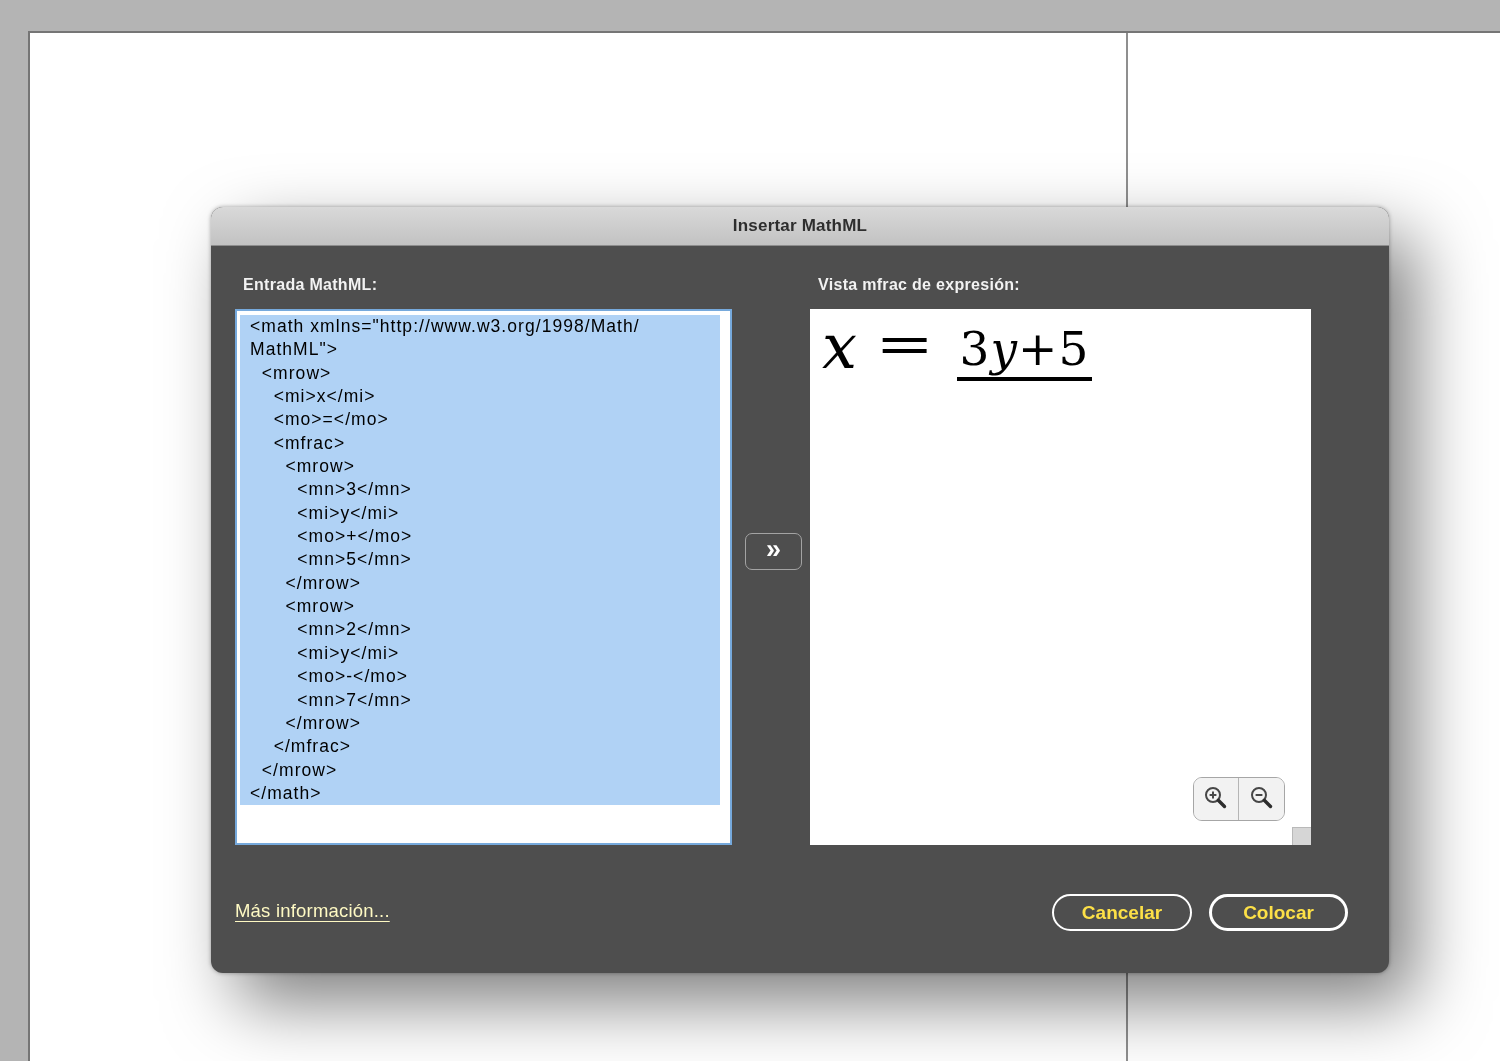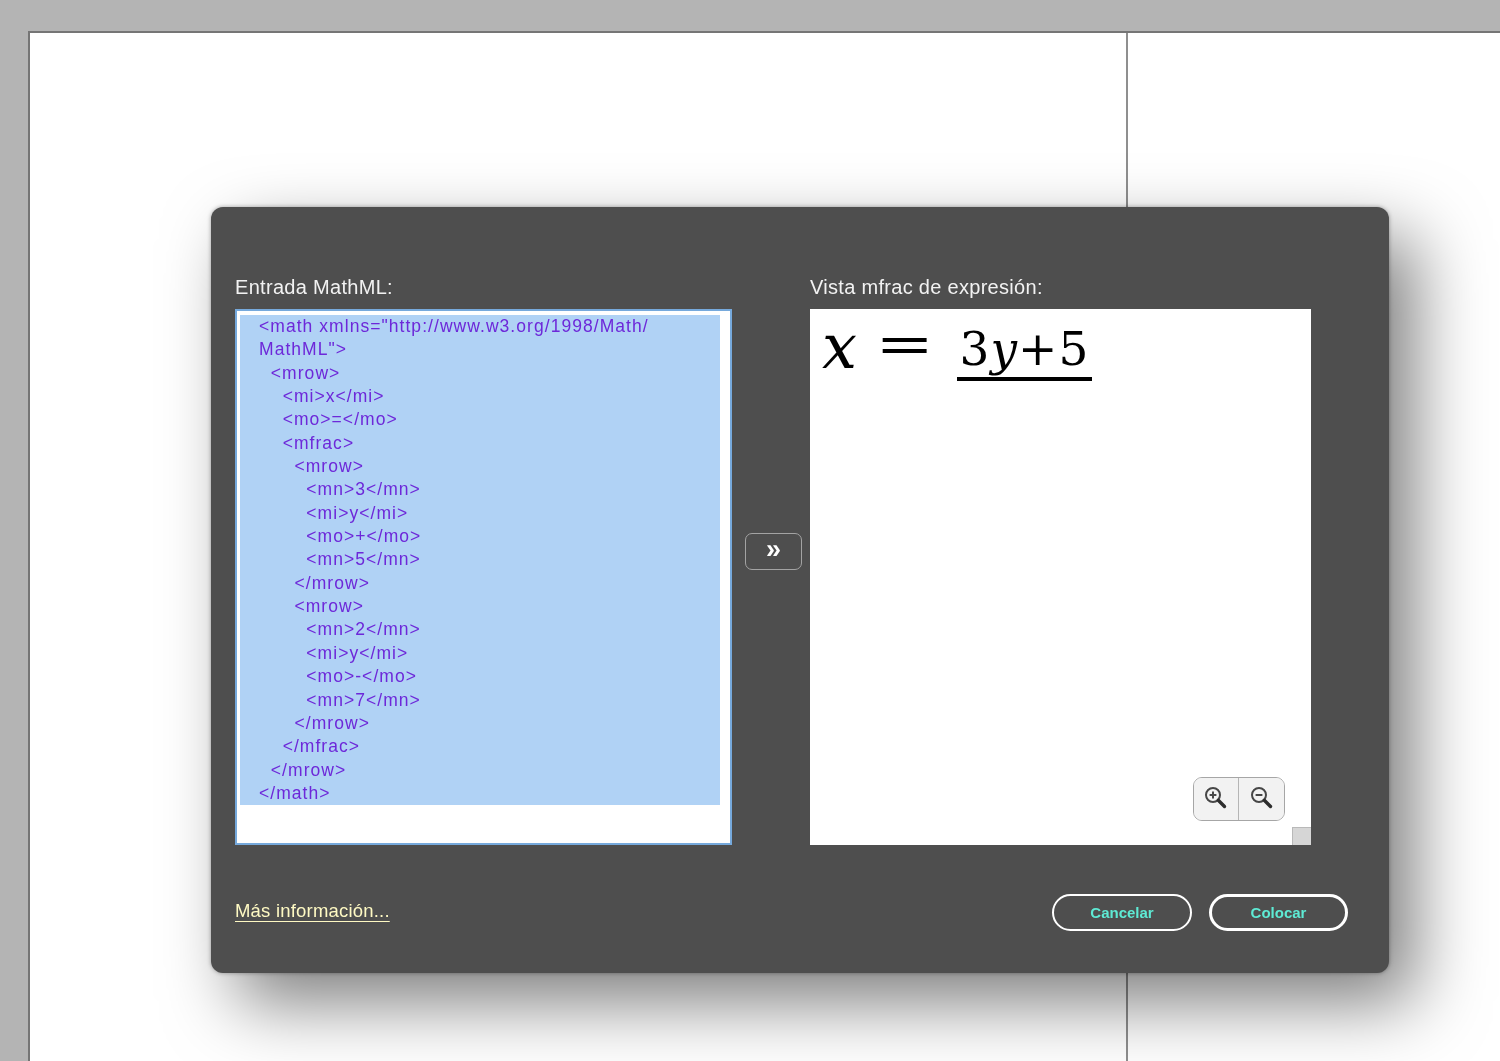--- a/index.html
+++ b/index.html
@@ -10,28 +10,28 @@
   .page-divider{position:absolute;left:1126px;top:33px;width:2px;height:1028px;background:#8f8f8f;}
 
   
   .dialog{position:absolute;left:211px;top:207px;width:1178px;height:766px;background:#4e4e4e;
     border-radius:12px;box-shadow:26px 30px 70px rgba(0,0,0,.5),0 0 4px rgba(0,0,0,.35);}
   .titlebar{position:absolute;left:0;top:0;width:100%;height:39px;
     background:linear-gradient(#d9d9d9,#c2c2c2);border-bottom:1px solid #8d8d8d;
     border-radius:12px 12px 0 0;display:flex;align-items:center;justify-content:center;box-sizing:border-box;}
   .titlebar span{font-size:17px;font-weight:bold;color:#2e2e2e;letter-spacing:.2px;}
 
-  .label{position:absolute;color:#f2f2f2;font-size:20px;font-weight:400;letter-spacing:.3px;}
+  .label{position:absolute;color:#f2f2f2;font-size:16px;font-weight:700;letter-spacing:.3px;margin-left:8px;}
   .label-entrada{left:24px;top:69px;}
   .label-vista{left:599px;top:69px;}
 
   .textarea{position:absolute;left:24px;top:102px;width:497px;height:536px;background:#ffffff;
     border:2px solid #76a9dc;box-sizing:border-box;overflow:hidden;cursor:text;}
-  .selection{margin:4px 10px 1px 3px;padding-left:19px;background:#b0d2f5;
-    font-size:17.5px;line-height:23.35px;letter-spacing:1.05px;color:#6d28d9;white-space:pre;}
+  .selection{margin:4px 10px 1px 3px;padding-left:10px;background:#b0d2f5;
+    font-size:17.5px;line-height:23.35px;letter-spacing:1.05px;color:#000000;white-space:pre;}
   .code-line{white-space:pre;}
 
   .transfer{position:absolute;left:534px;top:326px;width:57px;height:37px;background:transparent;
     border:1.5px solid #a3a3a3;border-radius:7px;display:flex;align-items:center;justify-content:center;
     cursor:pointer;padding:0 0 5px 0;box-sizing:border-box;}
   .transfer span{color:#ffffff;font-size:27px;font-weight:bold;line-height:1;}
 
   .preview{position:absolute;left:599px;top:102px;width:501px;height:536px;background:#ffffff;}
   .formula{position:absolute;left:12px;top:2px;display:flex;align-items:center;
     font-family:"DejaVu Serif",serif;color:#000;}
@@ -46,33 +46,36 @@
     border-radius:9px;overflow:hidden;background:#f2f2f2;}
   .zbtn{width:45px;height:42px;background:#f2f2f2;border:none;margin:0;padding:0;
     display:flex;align-items:center;justify-content:center;cursor:pointer;}
   .zbtn:first-child{border-right:1.5px solid #b5b5b5;}
   .scrollcorner{position:absolute;right:0;bottom:0;width:19px;height:18px;background:#d6d6d6;
     border-left:1px solid #b9b9b9;border-top:1px solid #b9b9b9;box-sizing:border-box;}
 
   .morelink{position:absolute;left:24px;top:693px;color:#fef9c3;font-size:18.5px;
     text-decoration:underline;text-underline-offset:4px;cursor:pointer;letter-spacing:.2px;}
   .pill{position:absolute;top:687px;height:37px;border-radius:19px;background:transparent;
-    color:#5eead4;font-weight:bold;font-size:15px;font-family:"Liberation Sans",sans-serif;
+    color:#fde047;font-weight:bold;font-size:19px;font-family:"Liberation Sans",sans-serif;
     cursor:pointer;box-sizing:border-box;}
   .pill-cancel{left:841px;width:140px;border:2px solid #ffffff;}
   .pill-place{left:998px;width:139px;border:3.5px solid #ffffff;}
 </style>
 </head>
 <body>
 
 <div class="canvas">
   <div class="page-area"></div>
   <div class="page-divider"></div>
 
   <div class="dialog">
+    <div class="titlebar">
+      <span>Insertar MathML</span>
+    </div>
 
     <div class="label label-entrada">Entrada MathML:</div>
 
     <div class="textarea">
       <div class="selection"><div class="code-line">&lt;math xmlns="http://www.w3.org/1998/Math/</div><div class="code-line">MathML"&gt;</div><div class="code-line">  &lt;mrow&gt;</div><div class="code-line">    &lt;mi&gt;x&lt;/mi&gt;</div><div class="code-line">    &lt;mo&gt;=&lt;/mo&gt;</div><div class="code-line">    &lt;mfrac&gt;</div><div class="code-line">      &lt;mrow&gt;</div><div class="code-line">        &lt;mn&gt;3&lt;/mn&gt;</div><div class="code-line">        &lt;mi&gt;y&lt;/mi&gt;</div><div class="code-line">        &lt;mo&gt;+&lt;/mo&gt;</div><div class="code-line">        &lt;mn&gt;5&lt;/mn&gt;</div><div class="code-line">      &lt;/mrow&gt;</div><div class="code-line">      &lt;mrow&gt;</div><div class="code-line">        &lt;mn&gt;2&lt;/mn&gt;</div><div class="code-line">        &lt;mi&gt;y&lt;/mi&gt;</div><div class="code-line">        &lt;mo&gt;-&lt;/mo&gt;</div><div class="code-line">        &lt;mn&gt;7&lt;/mn&gt;</div><div class="code-line">      &lt;/mrow&gt;</div><div class="code-line">    &lt;/mfrac&gt;</div><div class="code-line">  &lt;/mrow&gt;</div><div class="code-line">&lt;/math&gt;</div></div>
     </div>
 
     <button class="transfer">
       <span>»</span>
     </button>

